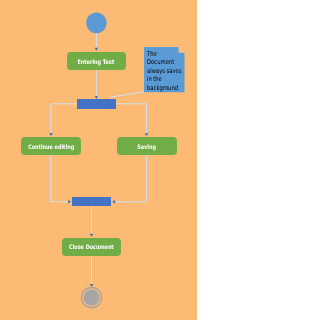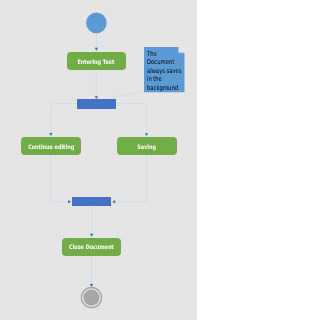--- a/index.html
+++ b/index.html
@@ -1,18 +1,18 @@
 <!DOCTYPE html>
 <html><head>
 <meta charset="utf-8">
 <title>Activity Diagram</title>
 <style>
   html,body{margin:0;padding:0;background:#ffffff;}
   body{width:197px;height:320px;overflow:hidden;font-family:"DejaVu Sans Condensed","DejaVu Sans",sans-serif;}
-  #canvas{position:relative;width:197px;height:320px;background:#e5e5e5;}
+  #canvas{position:relative;width:197px;height:320px;background:#fdba74;}
   svg.layer{position:absolute;left:0;top:0;width:197px;height:320px;}
   .node{position:absolute;box-sizing:border-box;}
   .action{background:#70AD47;border-radius:4px;display:flex;align-items:center;justify-content:center;color:#fff;}
   .action span{font-size:6.2px;font-weight:700;letter-spacing:0;white-space:nowrap;display:inline-block;transform:scaleX(0.88);}
   .bar{background:#4472C4;}
   .note-text{position:absolute;left:3.1px;top:3.4px;font-size:6.5px;line-height:8.5px;
              letter-spacing:0;word-spacing:-0.35px;white-space:nowrap;
              transform:scaleX(0.90);transform-origin:left top;}
 </style>
 </head>

